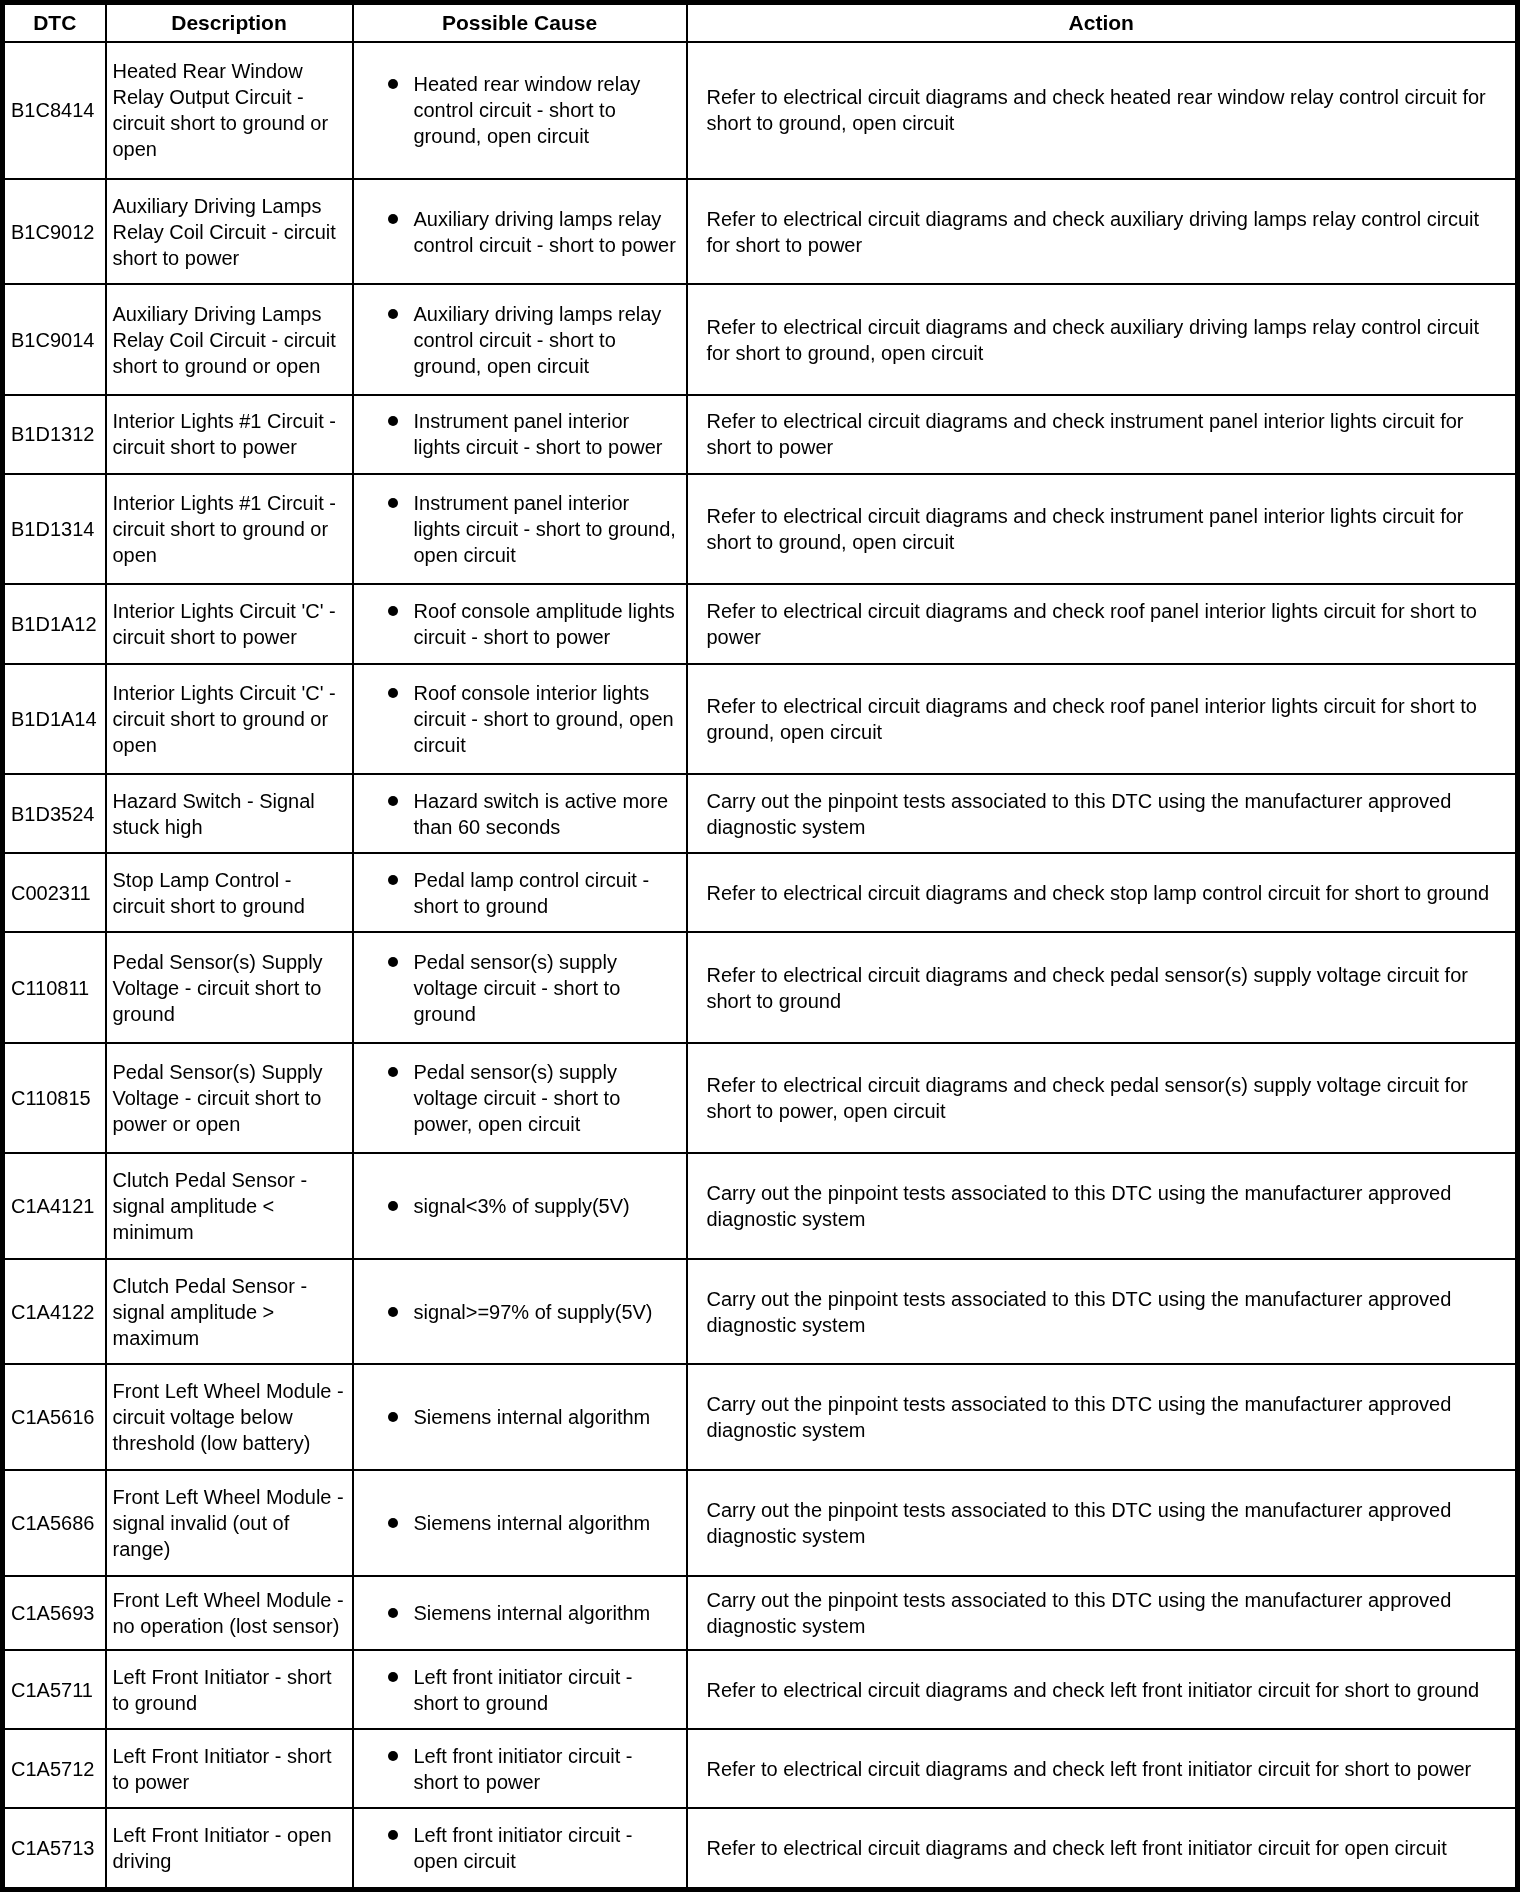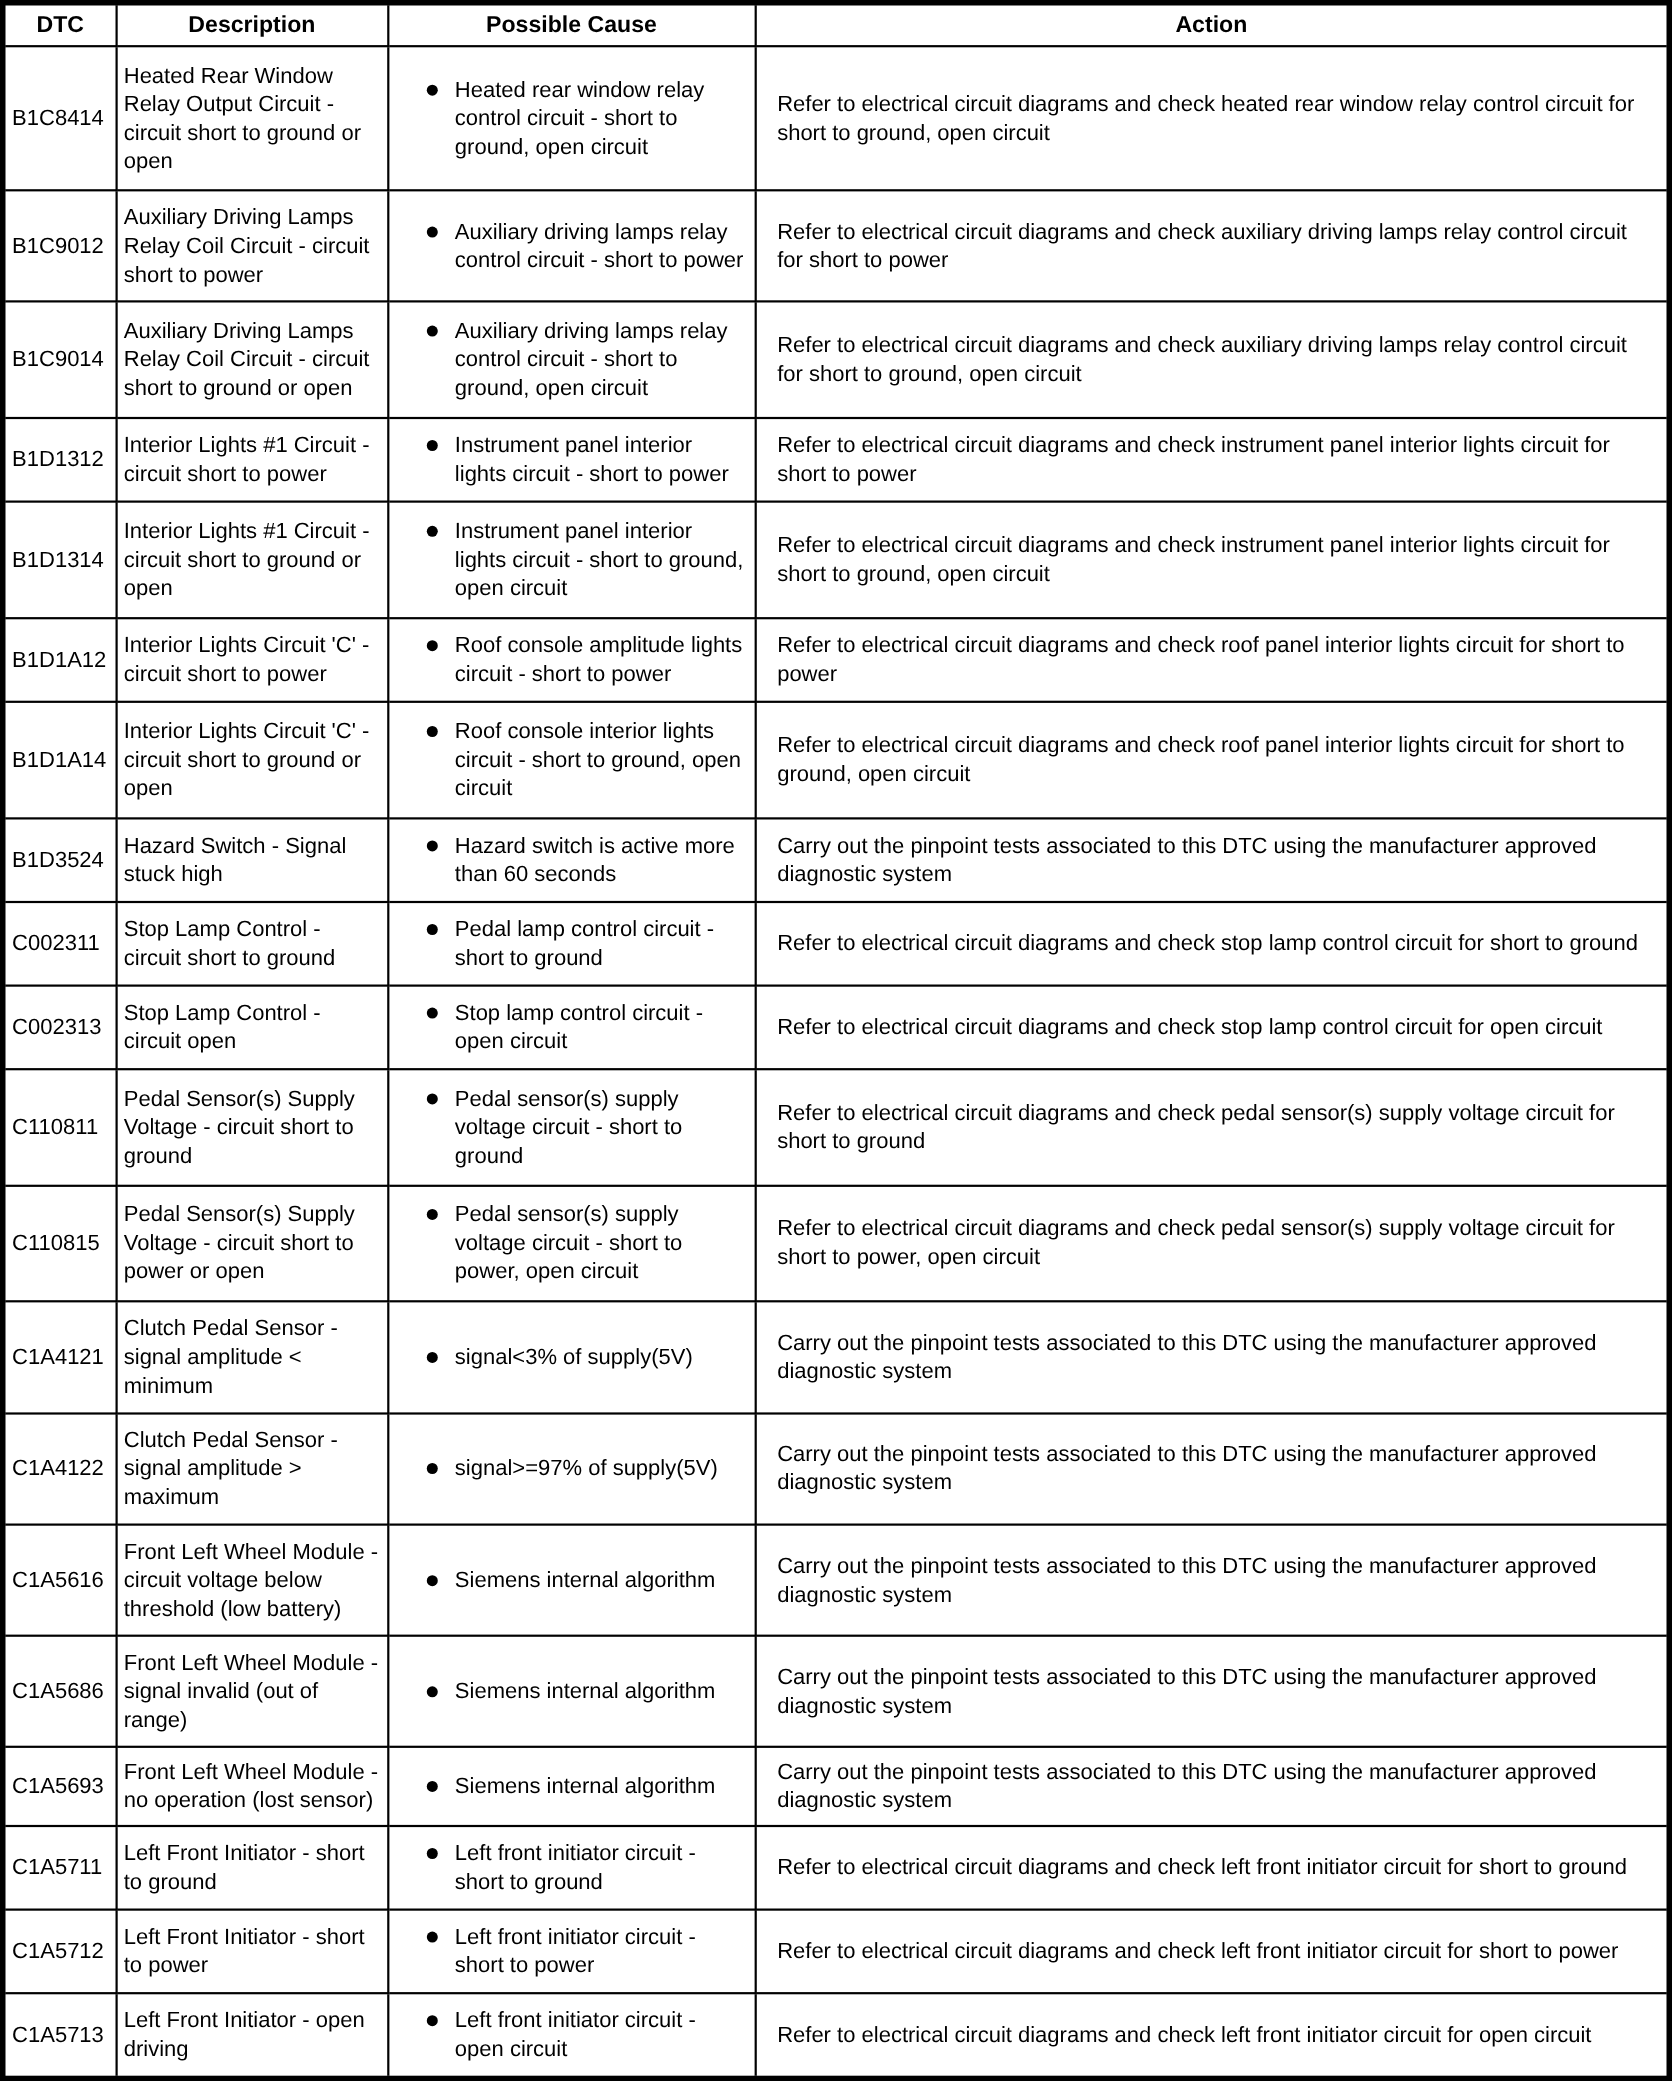--- a/index.html
+++ b/index.html
@@ -194,31 +194,20 @@
           <td class="desc-cell">Stop Lamp Control - circuit short to ground</td>
           <td class="cause-cell">
             <div class="cause-item">
               <span class="bullet"></span>
               <span class="cause-text">Pedal lamp control circuit - short to ground</span>
             </div>
           </td>
           <td class="action-cell">Refer to electrical circuit diagrams and check stop lamp control circuit for short to ground</td>
         </tr>
         <tr>
-          <td class="dtc-cell">C002313</td>
-          <td class="desc-cell">Stop Lamp Control - circuit open</td>
-          <td class="cause-cell">
-            <div class="cause-item">
-              <span class="bullet"></span>
-              <span class="cause-text">Stop lamp control circuit - open circuit</span>
-            </div>
-          </td>
-          <td class="action-cell">Refer to electrical circuit diagrams and check stop lamp control circuit for open circuit</td>
-        </tr>
-        <tr>
           <td class="dtc-cell">C110811</td>
           <td class="desc-cell">Pedal Sensor(s) Supply Voltage - circuit short to ground</td>
           <td class="cause-cell">
             <div class="cause-item">
               <span class="bullet"></span>
               <span class="cause-text">Pedal sensor(s) supply voltage circuit - short to ground</span>
             </div>
           </td>
           <td class="action-cell">Refer to electrical circuit diagrams and check pedal sensor(s) supply voltage circuit for short to ground</td>
         </tr>

